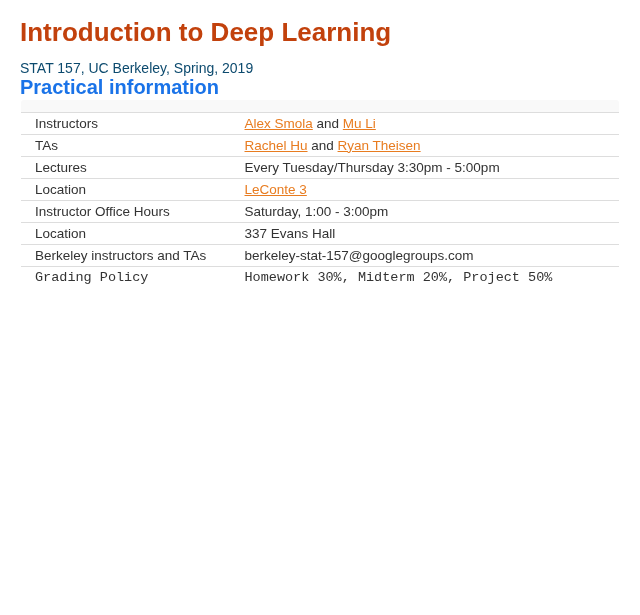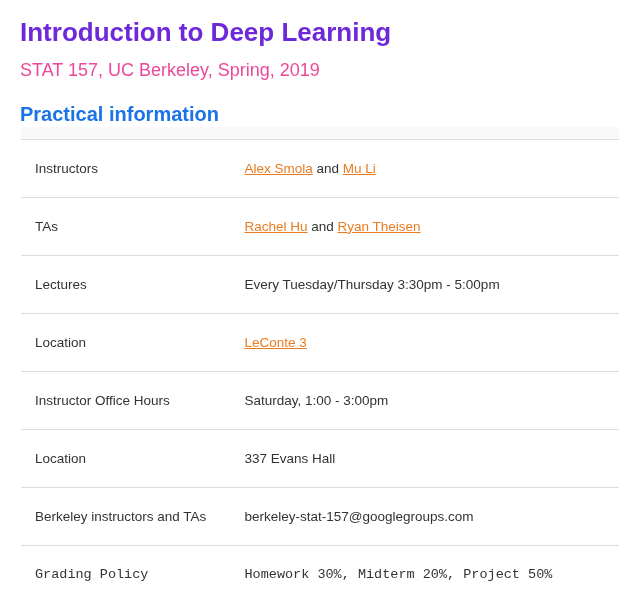--- a/index.html
+++ b/index.html
@@ -10,30 +10,29 @@
     body {
       background-color: #ffffff;
       font-family: Arial, sans-serif;
       font-size: 14px;
       color: #333333;
       padding: 16px 20px;
       width: 640px;
       min-height: 615px;
     }
     .page-title {
-      color: #6d28d9;
+      color: #c2410c;
       font-size: 26px;
       font-weight: bold;
       margin-bottom: 10px;
       line-height: 1.3;
     }
     .subtitle {
-      font-size: 18px;
-      color: #ec4899;
-      margin-bottom: 22px;
+      font-size: 14px;
+      color: #0c4a6e;
     }
     .section-title {
       color: #1a73e8;
       font-size: 20px;
       font-weight: bold;
     }
     .info-table {
       border: 1px solid #cccccc;
       border-radius: 4px;
       width: 100%;
@@ -41,21 +40,21 @@
       overflow: hidden;
     }
     .info-table tr {
       border-bottom: 1px solid #dddddd;
     }
     .info-table tr:last-child {
       border-bottom: none;
       font-family: Liberation Mono, monospace;
     }
     .info-table td {
-      padding: 21px 14px;
+      padding: 3px 14px;
       vertical-align: middle;
       font-size: 13.5px;
     }
     .info-table td:first-child {
       width: 210px;
       color: #333;
       font-weight: normal;
     }
     .info-table td:last-child {
       color: #333;

